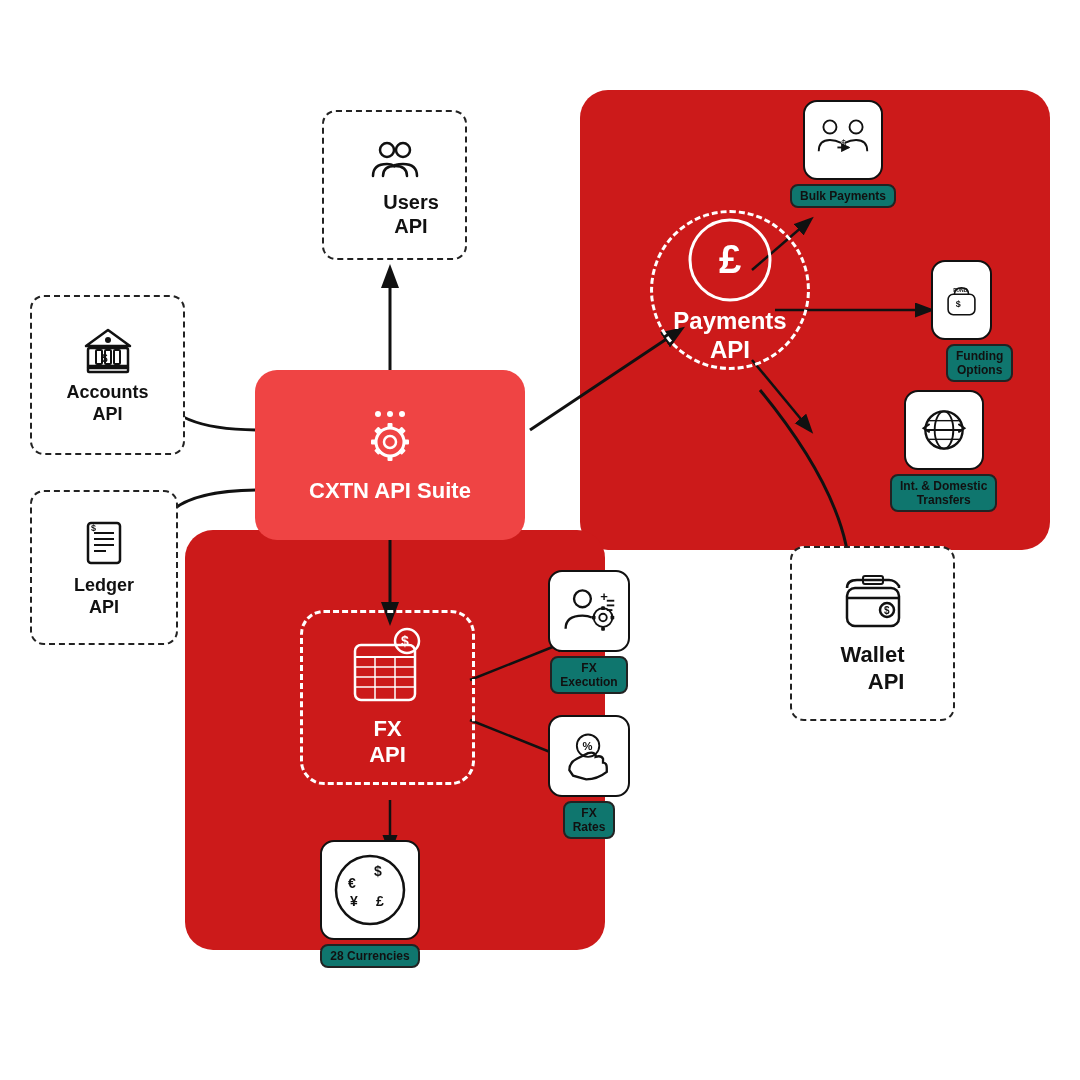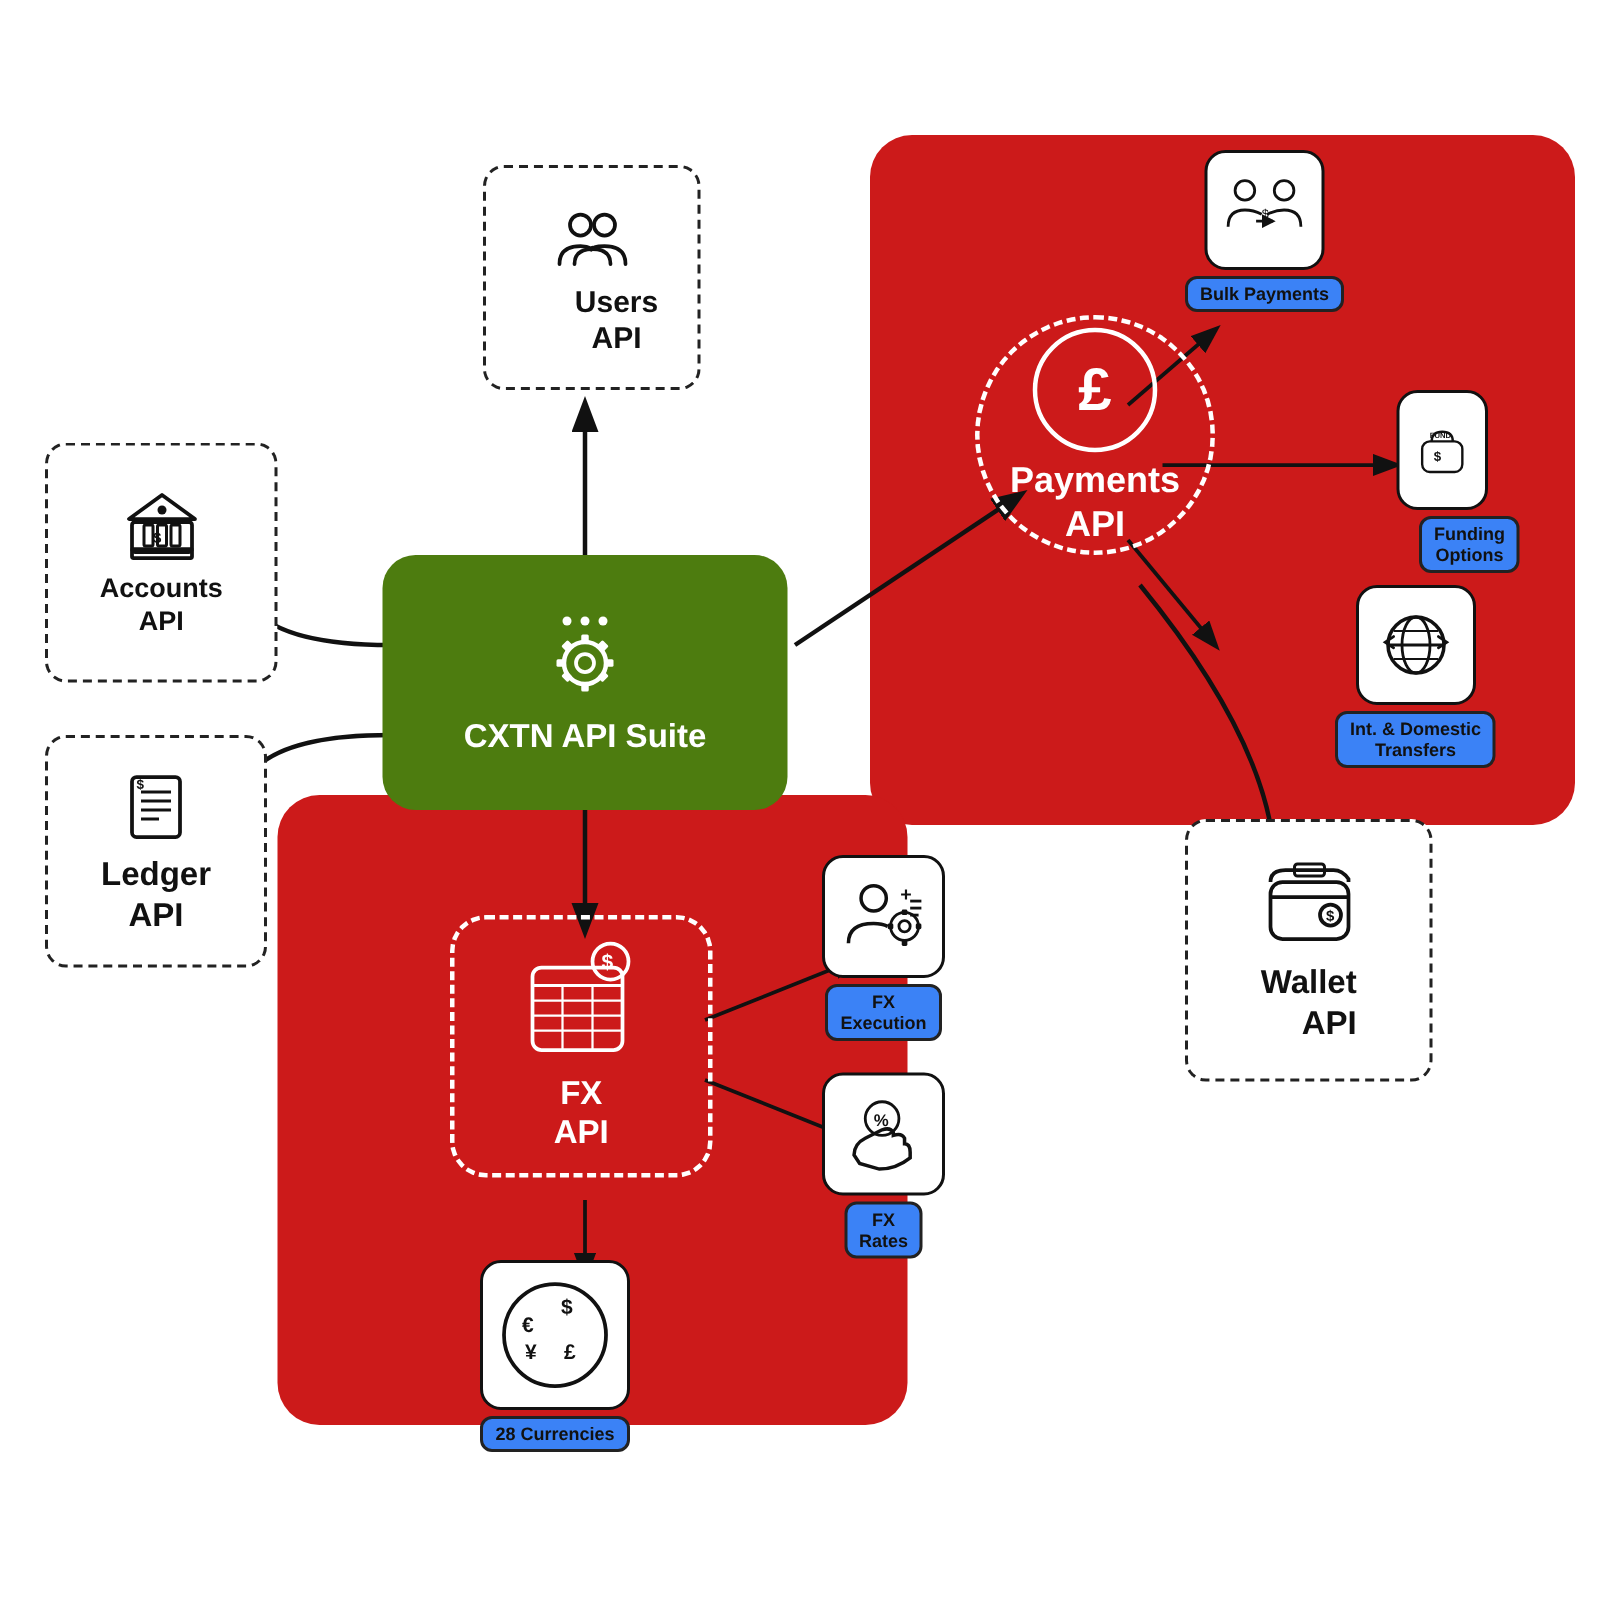--- a/index.html
+++ b/index.html
@@ -40,21 +40,21 @@
     
     .node-dashed {
       border: 2.5px dashed #222;
       border-radius: 14px;
       background: #fff;
       padding: 12px 14px;
     }
 
     
     .node-red {
-      background: #4d7c0f;
+      background: #ef4444;
       border-radius: 22px;
       padding: 18px 36px;
     }
 
     
     .node-icon-box {
       border: 2.5px solid #111;
       border-radius: 14px;
       background: #fff;
       padding: 8px 10px;
@@ -75,21 +75,21 @@
       margin-top: 6px;
     }
 
     
     .icon-lg { width: 64px; height: 64px; }
     .icon-md { width: 52px; height: 52px; }
 
     
     .small-label-tag {
       position: absolute;
-      background: #3b82f6;
+      background: #0f766e;
       border: 2px solid #222;
       border-radius: 8px;
       font-size: 12px;
       font-weight: 700;
       color: #111;
       padding: 3px 8px;
       white-space: nowrap;
     }
   </style>
 </head>
@@ -213,21 +213,21 @@
     <svg class="icon-md" viewBox="0 0 52 52" fill="none">
 
       <rect x="10" y="6" width="32" height="40" rx="3" stroke="#111" stroke-width="2.5" fill="none"></rect>
       <line x1="16" y1="16" x2="36" y2="16" stroke="#111" stroke-width="2"></line>
       <line x1="16" y1="22" x2="36" y2="22" stroke="#111" stroke-width="2"></line>
       <line x1="16" y1="28" x2="36" y2="28" stroke="#111" stroke-width="2"></line>
       <line x1="16" y1="34" x2="28" y2="34" stroke="#111" stroke-width="2"></line>
 
       <text x="13" y="14" font-size="9" fill="#111" font-weight="bold">$</text>
     </svg>
-    <span class="node-label" style="font-size:22px;">Ledger<br>API</span>
+    <span class="node-label" style="font-size:18px;">Ledger<br>API</span>
   </div>
 
   <div class="node" style="
     left: 650px; top: 210px;
     width: 160px; height: 160px;
     border: 3px dashed #fff;
     border-radius: 50%;
     background: transparent;
   ">
 

